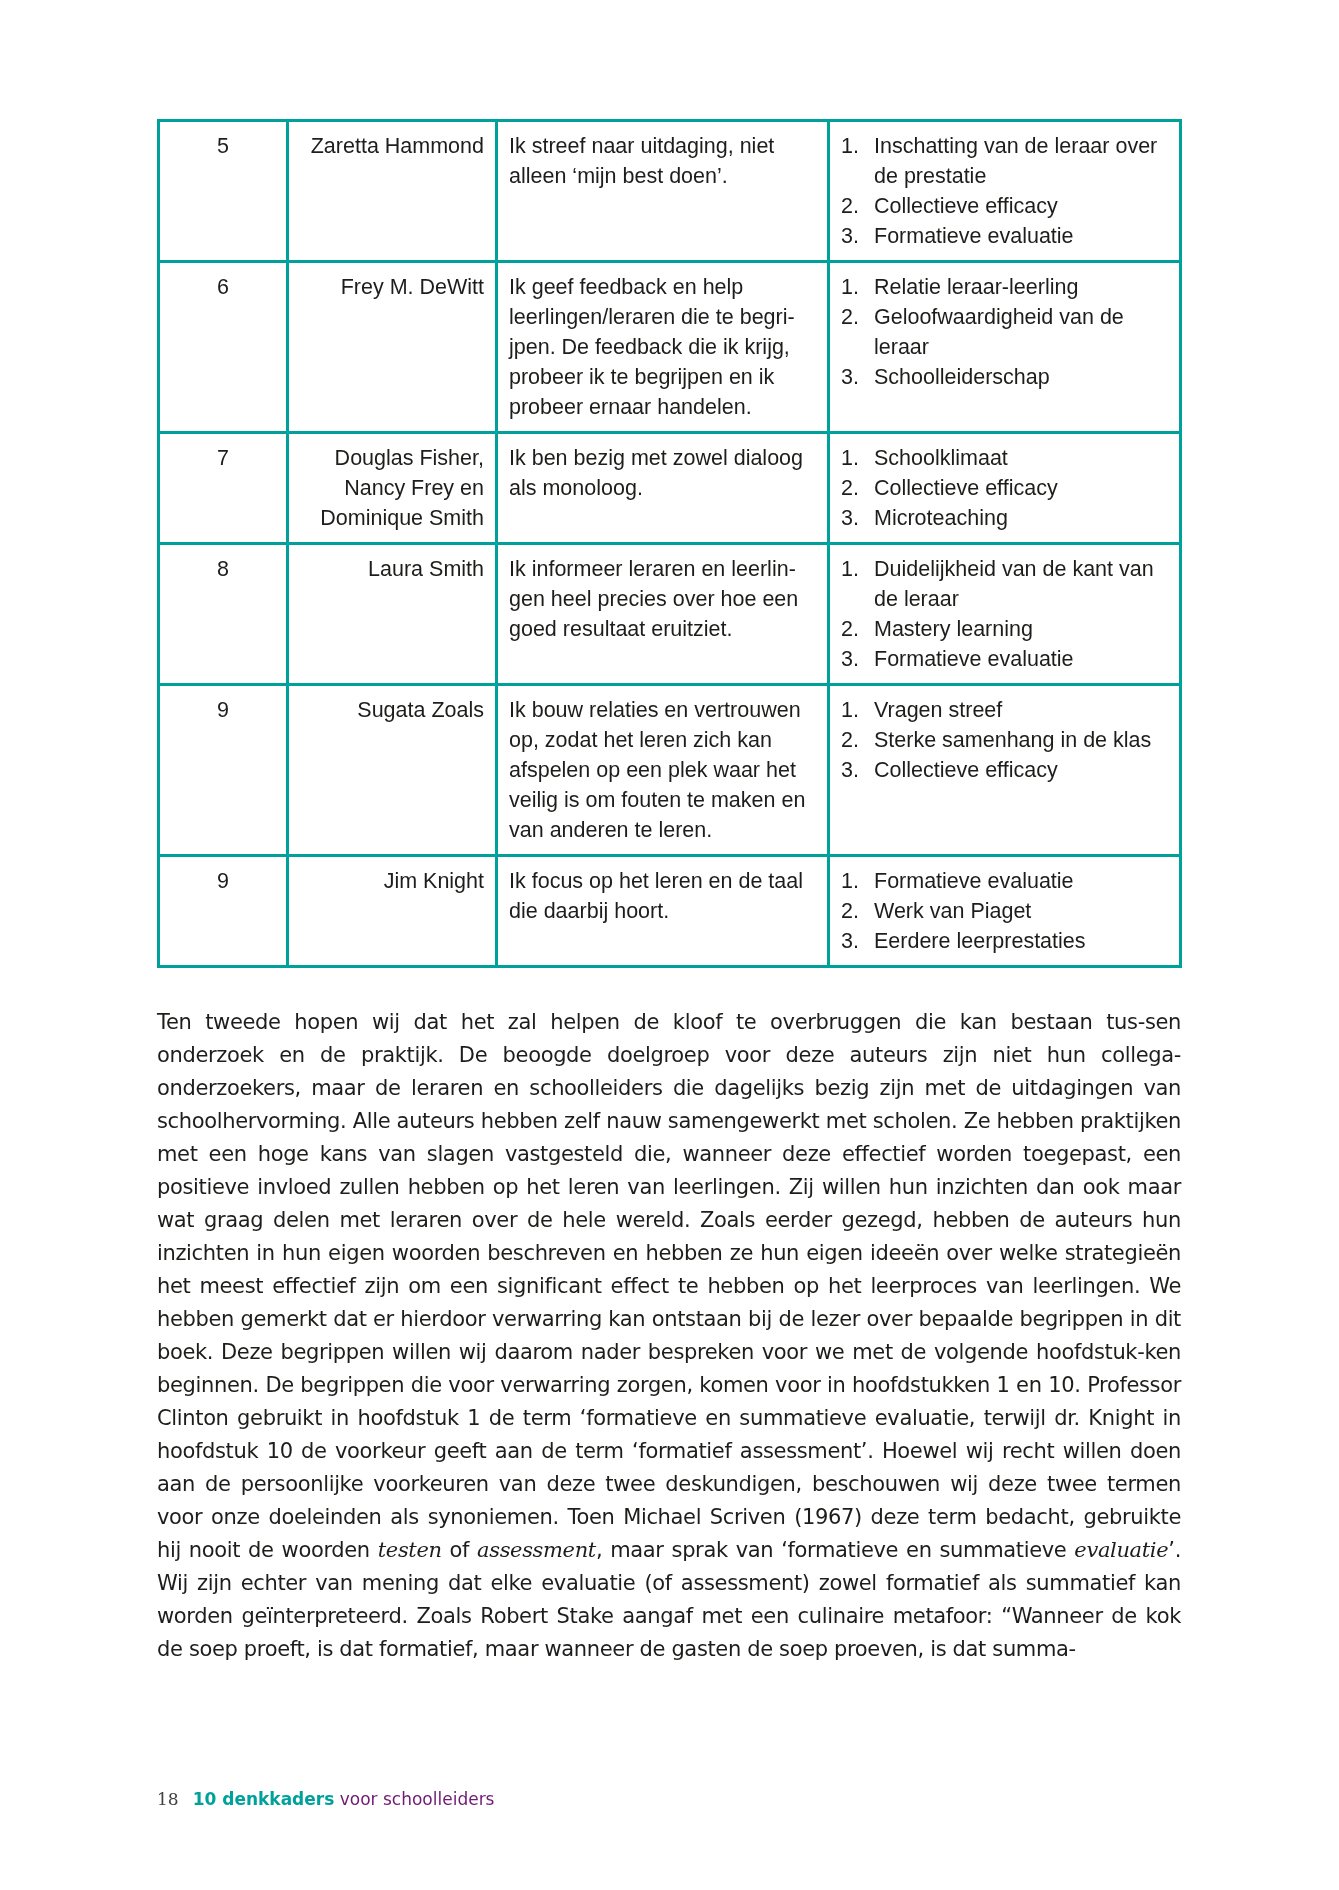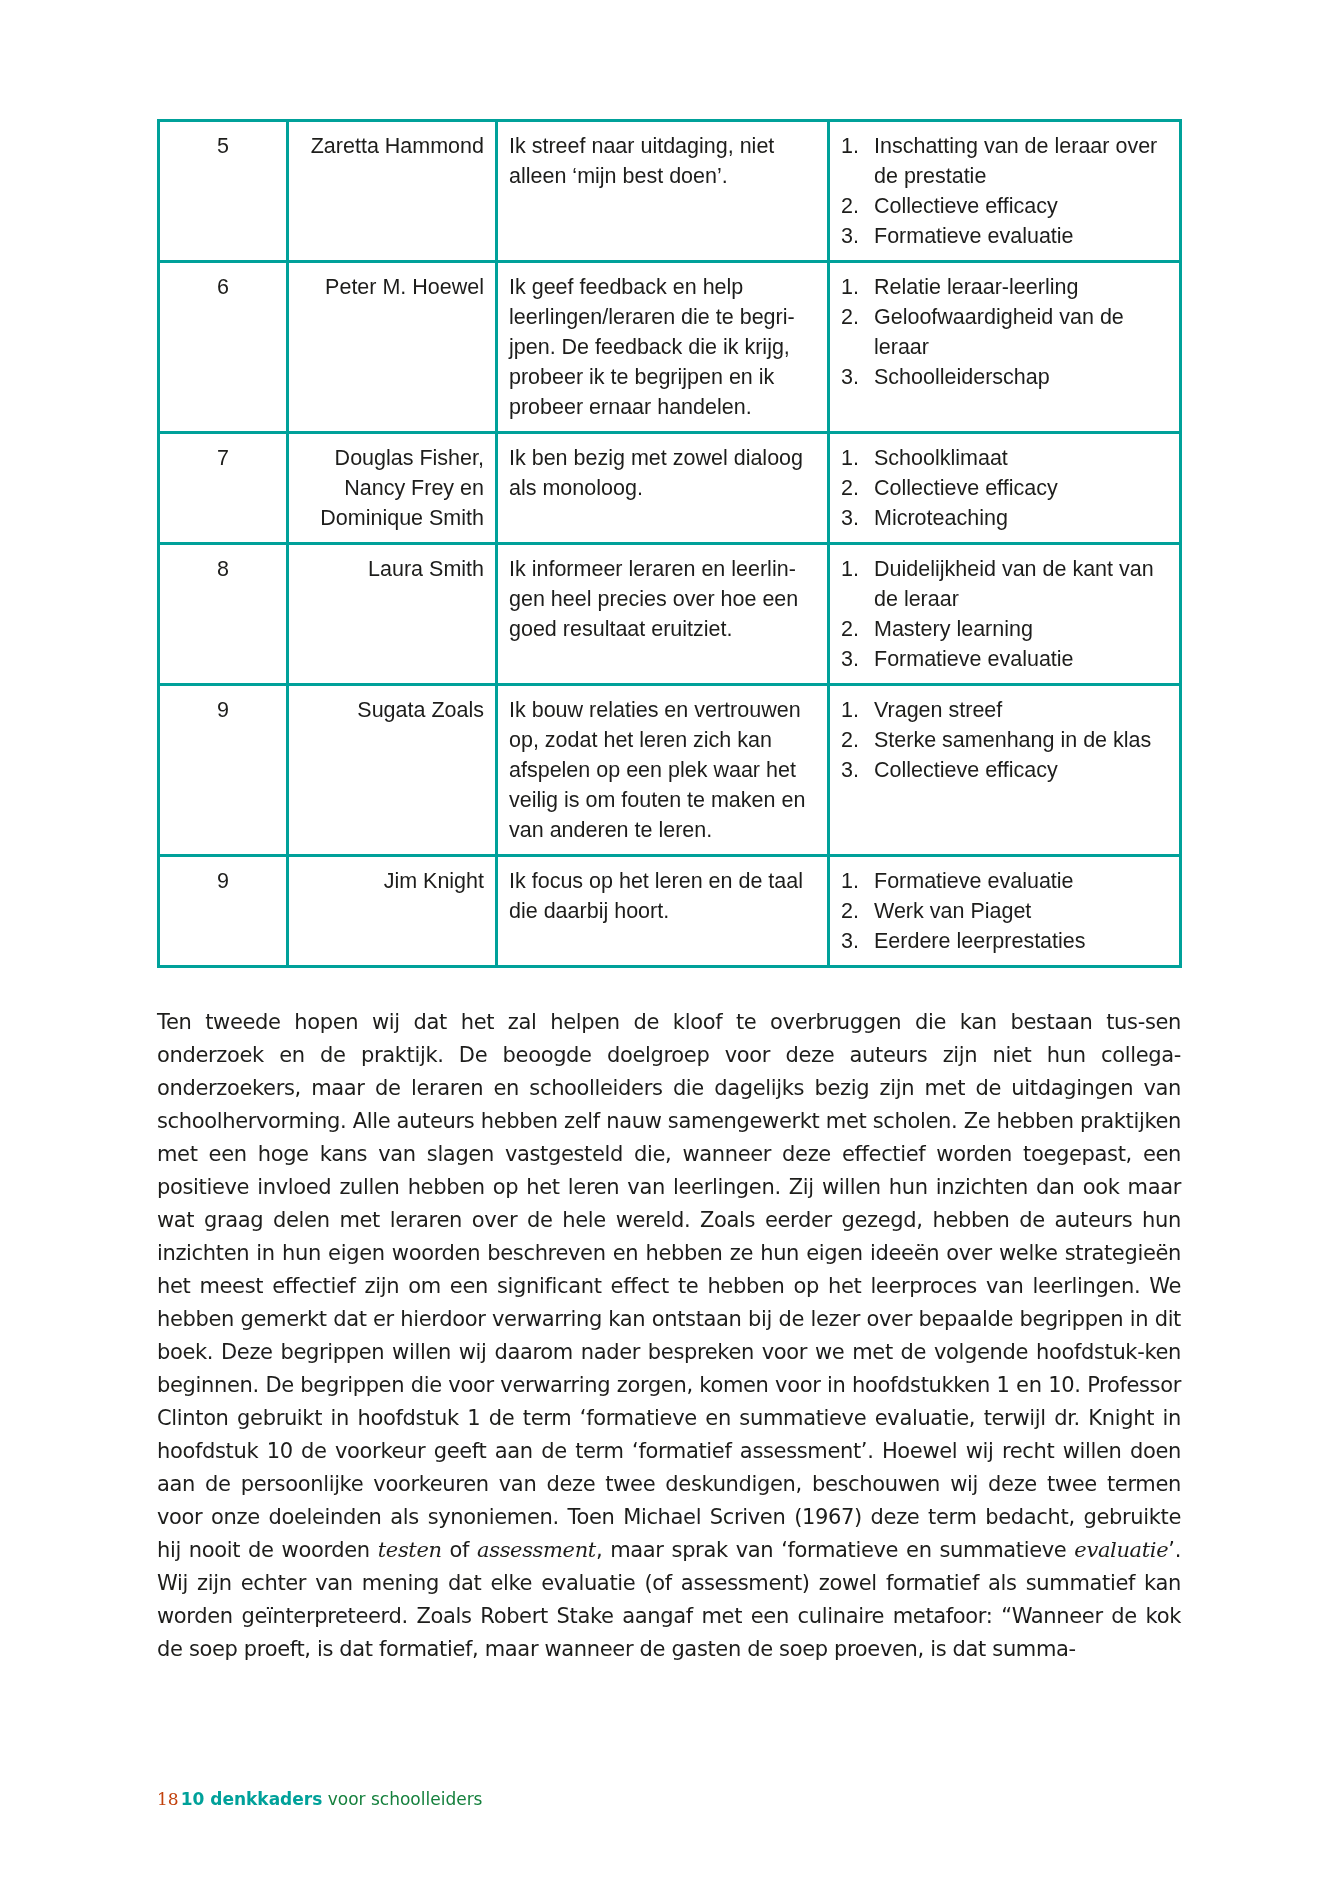--- a/index.html
+++ b/index.html
@@ -23,23 +23,23 @@
 
   
   .body-text { position: absolute; left: 157px; top: 1006px; width: 1024px;
         font-family: "DejaVu Sans", sans-serif; font-size: 21px; line-height: 33px;
         color: #1d1d1b; text-align: justify; letter-spacing: -0.35px; margin: 0; }
   .body-text em { font-family: "DejaVu Serif", serif; font-style: italic; }
 
   
   .footer { position: absolute; left: 157px; top: 1787px; font-size: 17px; line-height: 24px;
         font-family: "DejaVu Sans", sans-serif; white-space: nowrap; }
-  .footer .page-num { color: #c2410c; margin-right: 2px; font-family: "DejaVu Serif", serif; }
+  .footer .page-num { color: #404040; margin-right: 14px; font-family: "DejaVu Serif", serif; }
   .footer .title-strong { color: #00a19a; font-weight: bold; margin-top: 8px; }
-  .footer .title-light { color: #15803d; margin-top: 32px; }
+  .footer .title-light { color: #701a75; margin-top: 32px; }
 </style>
 </head>
 <body>
 
 <div class="page">
 
   <table class="frameworks-table">
     <tbody>
 
       <tr style="height:138px">
@@ -50,21 +50,21 @@
           <ol class="factor-list">
             <li><span class="num">1.</span><span>Inschatting van de leraar over de prestatie</span></li>
             <li><span class="num">2.</span><span>Collectieve efficacy</span></li>
             <li><span class="num">3.</span><span>Formatieve evaluatie</span></li>
           </ol>
         </td>
       </tr>
 
       <tr style="height:169px">
         <td class="col-num">6</td>
-        <td class="col-name">Peter M. Hoewel</td>
+        <td class="col-name">Frey M. DeWitt</td>
         <td class="col-quote">Ik geef feedback en help leerlingen/leraren die te begri-jpen. De feedback die ik krijg, probeer ik te begrijpen en ik probeer ernaar handelen.</td>
         <td class="col-factors">
           <ol class="factor-list">
             <li><span class="num">1.</span><span>Relatie leraar-leerling</span></li>
             <li><span class="num">2.</span><span>Geloofwaardigheid van de leraar</span></li>
             <li><span class="num">3.</span><span>Schoolleiderschap</span></li>
           </ol>
         </td>
       </tr>
 

